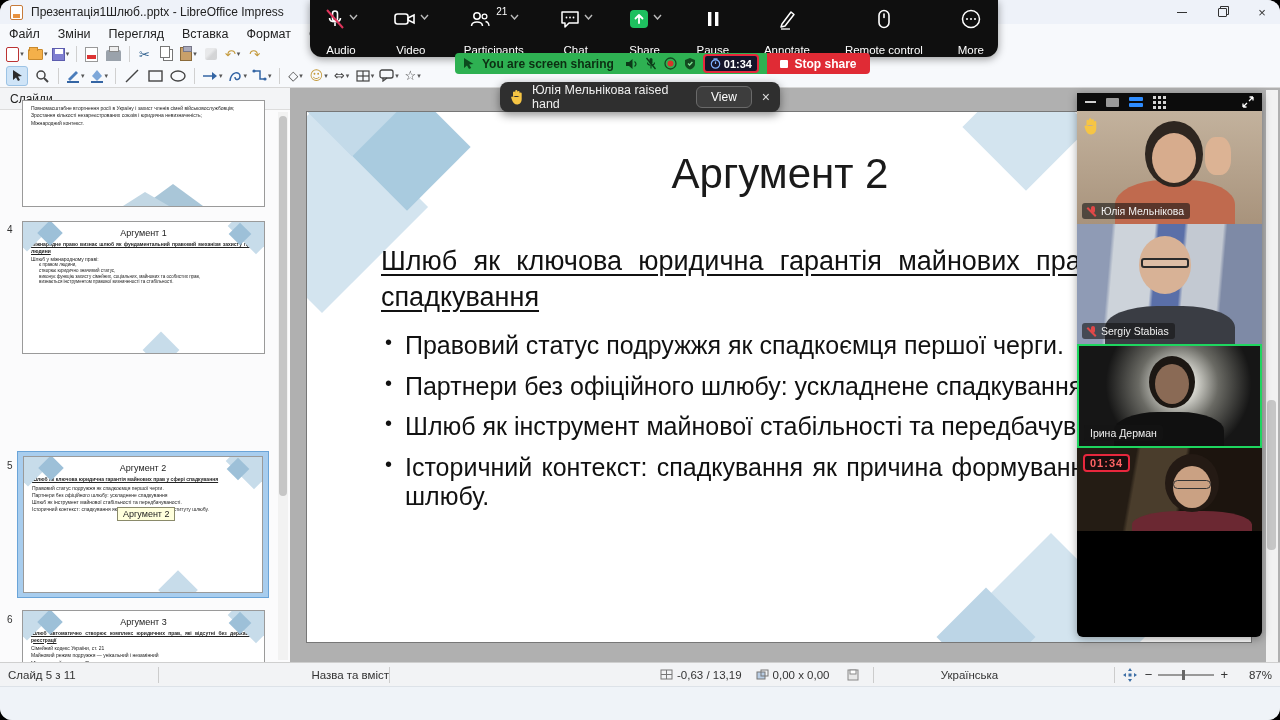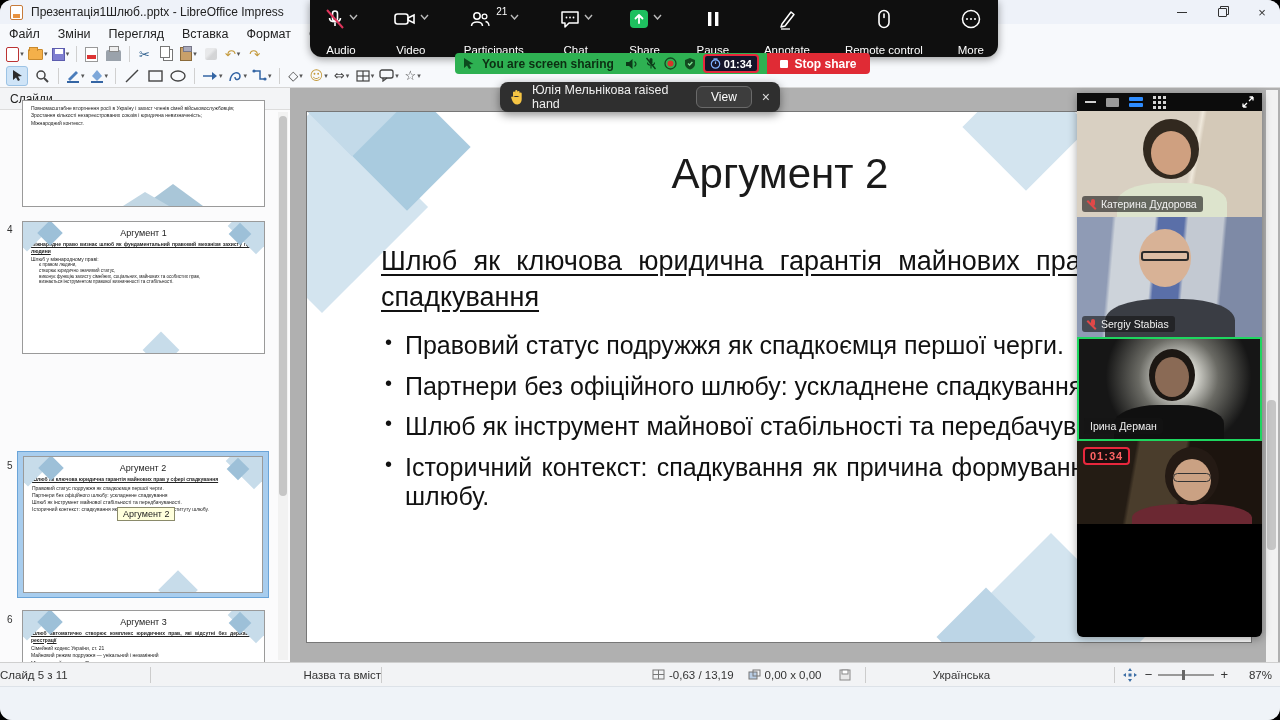--- a/index.html
+++ b/index.html
@@ -353,21 +353,21 @@
         <div class="ms-li">Історичний контекст: спадкування як причина формування інституту шлюбу.</div>
       </div>
     </div>
   </div>
 
   <div class="vscroll" style="left:1266px; top:90px; height:572px; width:12px;">
     <div class="vthumb" style="top:310px; height:150px; width:9px;"></div>
   </div>
 
   <div class="abs statusbar">
-    <span style="width:150px;">Слайд 5 з 11</span>
+    <span style="margin-left:8px; width:150px;">Слайд 5 з 11</span>
     <span class="sb-sep"></span>
     <span style="width:230px; text-align:right;">Назва та вміст</span>
     <span class="sb-sep"></span>
     <svg width="13" height="11" viewBox="0 0 13 11" style="margin-left:270px;">
         <rect x="1" y="1" width="11" height="9" fill="none" stroke="#777"></rect>
         <line x1="6.5" y1="1" x2="6.5" y2="10" stroke="#777"></line>
         <line x1="1" y1="5.5" x2="12" y2="5.5" stroke="#777"></line>
       </svg>
     <span style="margin-left:4px;">-0,63 / 13,19</span>
     <svg width="13" height="11" viewBox="0 0 13 11" style="margin-left:14px;">
@@ -567,30 +567,34 @@
             <rect x="0" y="10" width="3" height="3"></rect>
             <rect x="5" y="10" width="3" height="3"></rect>
             <rect x="10" y="10" width="3" height="3"></rect>
           </g>
       </svg>
       <svg width="12" height="12" viewBox="0 0 12 12" style="margin-left:auto;">
         <path d="M7 5 L11 1 M11 1 h-3.5 M11 1 v3.5 M5 7 L1 11 M1 11 h3.5 M1 11 v-3.5" stroke="#fff" stroke-width="1.3" fill="none"></path>
       </svg>
     </div>
 
-
-    <div class="tile" style="height:106px; background:linear-gradient(100deg,#d9d0c2 60%,#efe8db 62%,#d4c9b8 64%);">
-      <div class="torso" style="left:40px;bottom:-14px;width:110px;height:48px;background:#dde4cd;"></div>
-      <div class="head" style="left:66px;top:8px;width:56px;height:60px;background:#32291f;"></div>
-      <div class="head" style="left:74px;top:20px;width:40px;height:44px;background:#cfa080;"></div>
+    <div class="tile" style="height:113px; background:linear-gradient(#c3b29d,#a8937c);">
+      <div class="torso" style="left:38px;bottom:-18px;width:120px;height:62px;background:#c06a4e;"></div>
+      <div class="head" style="left:68px;top:10px;width:58px;height:66px;background:#2e2620;"></div>
+      <div class="head" style="left:75px;top:22px;width:44px;height:50px;background:#d7ac8d;"></div>
+      <div class="head" style="left:128px;top:26px;width:26px;height:38px;background:#dcb394;border-radius:40%;"></div>
+      <svg class="hand-badge" width="16" height="18" viewBox="0 0 14 16">
+        <path d="M3 8 V3.5 a1.1 1.1 0 0 1 2.2 0 V7 M5.2 7 V2.2 a1.1 1.1 0 0 1 2.2 0 V7 M7.4 7 V3 a1.1 1.1 0 0 1 2.2 0 V8 M9.6 8 V4.5 a1.05 1.05 0 0 1 2.1 0 V10 c0 3.4-2 5.5-4.6 5.5 C4.5 15.5 3 13.8 2.2 11.5 L1.2 8.8 a1.1 1.1 0 0 1 2-0.8 Z" fill="#f6c544"></path>
+      </svg>
       <div class="vlabel">
         <span class="mic-off"></span>
-        <span>Катерина Дудорова</span>
+        <span>Юлія Мельнікова</span>
       </div>
     </div>
+
 
     <div class="tile" style="height:120px; background:linear-gradient(95deg,#8f9bb5 0 18%,#cdd3da 20% 40%,#5a6fa8 42% 55%,#c3c9d2 57% 75%,#7e8aa6 77%);">
       <div class="torso" style="left:28px;bottom:-16px;width:130px;height:54px;background:#3a3d44;"></div>
       <div class="head" style="left:62px;top:12px;width:52px;height:58px;background:#d8b296;"></div>
       <div style="position:absolute;left:64px;top:34px;width:48px;height:10px;border:2px solid #2b2b2b;border-radius:3px;background:rgba(255,255,255,.15);"></div>
       <div class="vlabel">
         <span class="mic-off"></span>
         <span>Sergiy Stabias</span>
       </div>
     </div>

